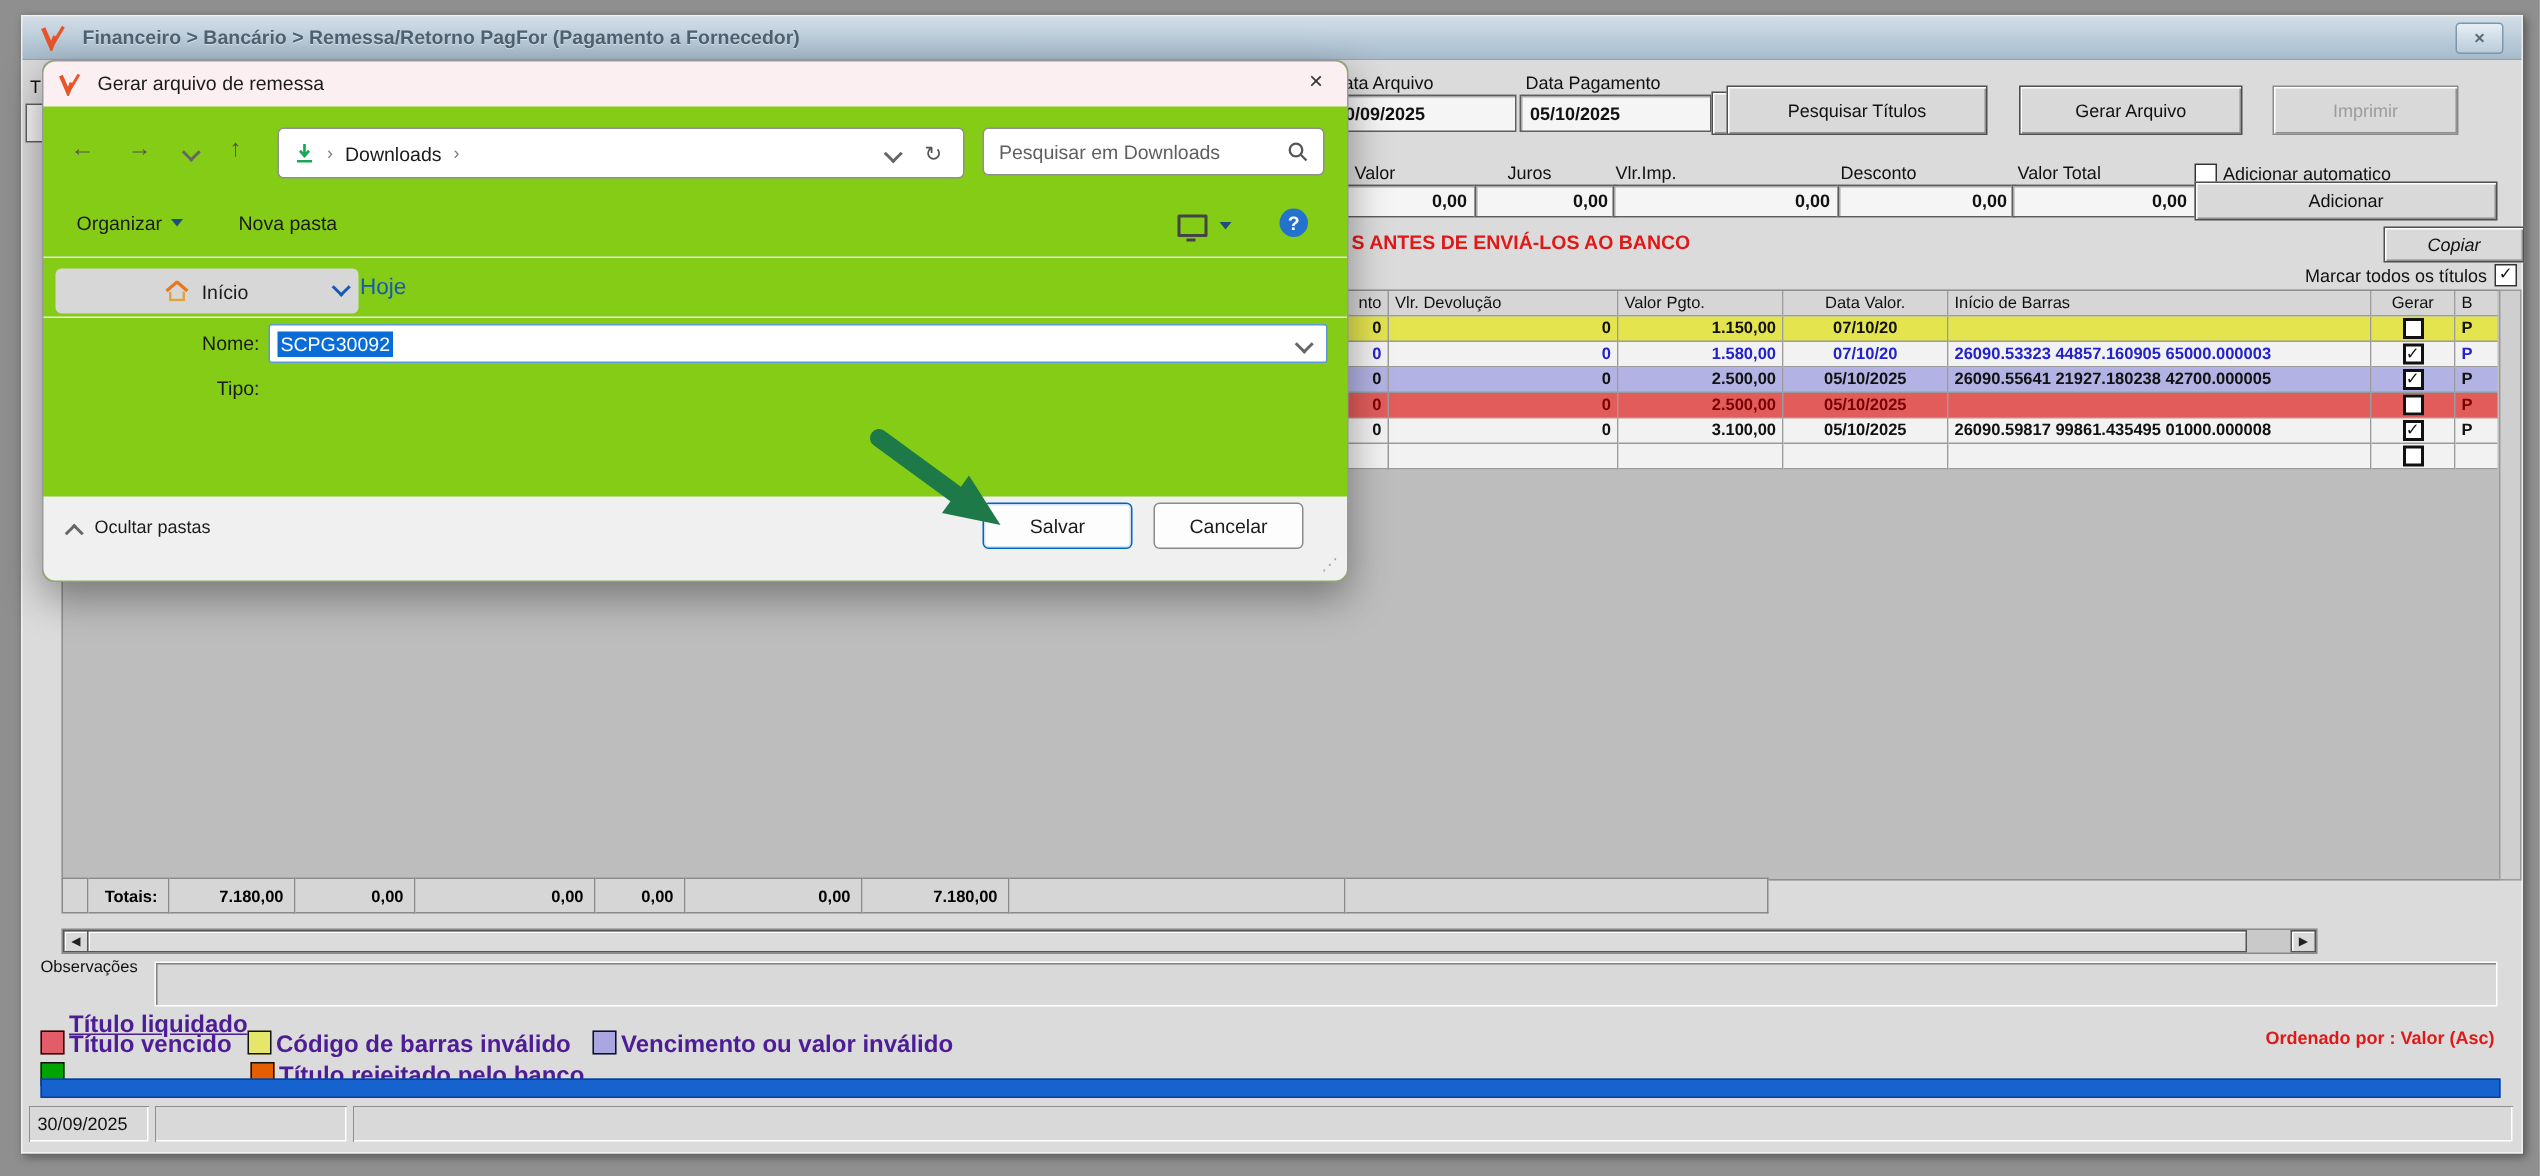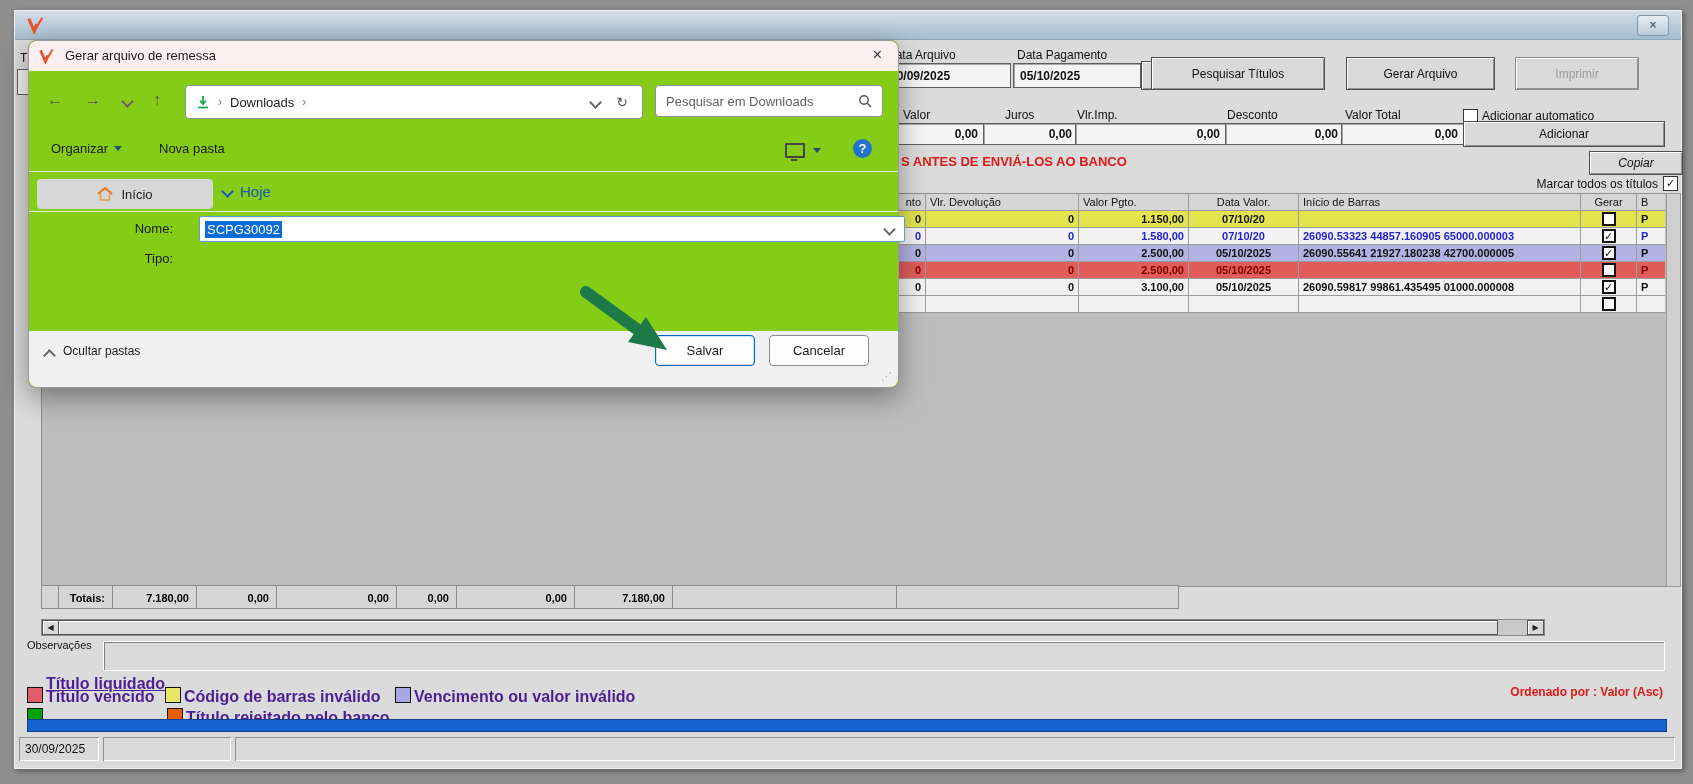--- a/index.html
+++ b/index.html
@@ -88,28 +88,28 @@
   .srch{position:absolute;left:626px;top:44px;width:228px;height:32px;border:1px solid #8f8f8f;
         border-radius:4px;background:#fff;display:flex;align-items:center;font-size:13px;color:#5f5f5f;
         padding-left:10px;box-sizing:border-box;}
   .dtool{position:absolute;font-size:13px;color:#1b1b1b;display:flex;align-items:center;gap:6px;}
   .caret{display:inline-block;width:0;height:0;border-left:4px solid transparent;
          border-right:4px solid transparent;border-top:5px solid #1f4e79;}
   .helpc{position:absolute;width:19px;height:19px;border-radius:50%;background:#2472cc;color:#fff;
          font-size:13px;font-weight:700;text-align:center;line-height:19px;}
   .monitor{position:absolute;width:16px;height:11px;border:2px solid #444;border-radius:1px;}
   .monitor::after{content:"";position:absolute;left:4px;bottom:-5px;width:6px;height:2px;background:#444;}
-  .sideitem{position:absolute;left:8px;top:138px;width:176px;height:30px;background:#d7d7d7;
+  .sideitem{position:absolute;left:8px;top:138px;width:202px;height:30px;background:#d7d7d7;
             border-radius:4px;display:flex;align-items:center;justify-content:center;gap:8px;
             font-size:13px;color:#1b1b1b;}
   .hoje{position:absolute;left:194px;top:142px;font-size:15px;color:#1759b7;display:flex;
         align-items:center;gap:8px;}
   .flbl{position:absolute;font-size:13px;color:#1b1b1b;text-align:right;width:48px;}
   .combo{position:absolute;left:150px;width:706px;height:26px;border-radius:2px;background:#fff;
-         display:flex;align-items:center;font-size:13px;color:#1b1b1b;padding-left:5px;box-sizing:border-box;margin-left:20px;}
+         display:flex;align-items:center;font-size:13px;color:#1b1b1b;padding-left:5px;box-sizing:border-box;}
   .combo .sel{background:#0a6cd6;color:#fff;padding:1px 2px;}
   .dlgfoot{position:absolute;left:0;top:290px;width:100%;height:56px;background:#f0f0f0;
            border-radius:0 0 8px 8px;}
   .dbtn{position:absolute;top:294px;width:98px;height:29px;background:#fdfdfd;border:1px solid #8a8a8a;
         border-radius:4px;font-size:13px;color:#1b1b1b;display:flex;align-items:center;justify-content:center;}
   .dbtn.primary{border:1px solid #0067c0;box-shadow:0 0 0 1px #cde3f5 inset;}
   .grip{position:absolute;right:6px;bottom:4px;font-size:11px;color:#aaa;}
   #arrow{z-index:20;}
   .frag{position:absolute;font-size:12px;color:#111;}
 </style>
@@ -118,20 +118,21 @@
 
 <div id="stage">
 
   <div id="win" class="abs">
 
     <div id="titlebar" class="abs">
       <svg class="vlogo" style="left:12px;top:5px;" viewBox="0 0 20 20">
         <path d="M2 3 L8 17 L11 9" stroke="#e8552a" stroke-width="3.4" fill="none"></path>
         <path d="M8 17 L17 2" stroke="#e8552a" stroke-width="2.4" fill="none"></path>
       </svg>
+      <span class="ttl">Financeiro &gt; Bancário &gt; Remessa/Retorno PagFor (Pagamento a Fornecedor)</span>
       <div class="closebtn">×</div>
     </div>
 
     <span class="frag" style="left:5px;top:40px;">T</span>
     <div class="abs" style="left:2px;top:58px;width:13px;height:24px;background:#f5f5f5;border:1px solid #5e5e5e;"></div>
 
     <span class="lbl" style="left:872px;top:37px;">Data Arquivo</span>
     <div class="fld date" style="left:868px;top:52px;width:120px;height:23px;">30/09/2025</div>
     <span class="lbl" style="left:1002px;top:37px;">Data Pagamento</span>
     <div class="fld date" style="left:998px;top:52px;width:120px;height:23px;">05/10/2025</div>

